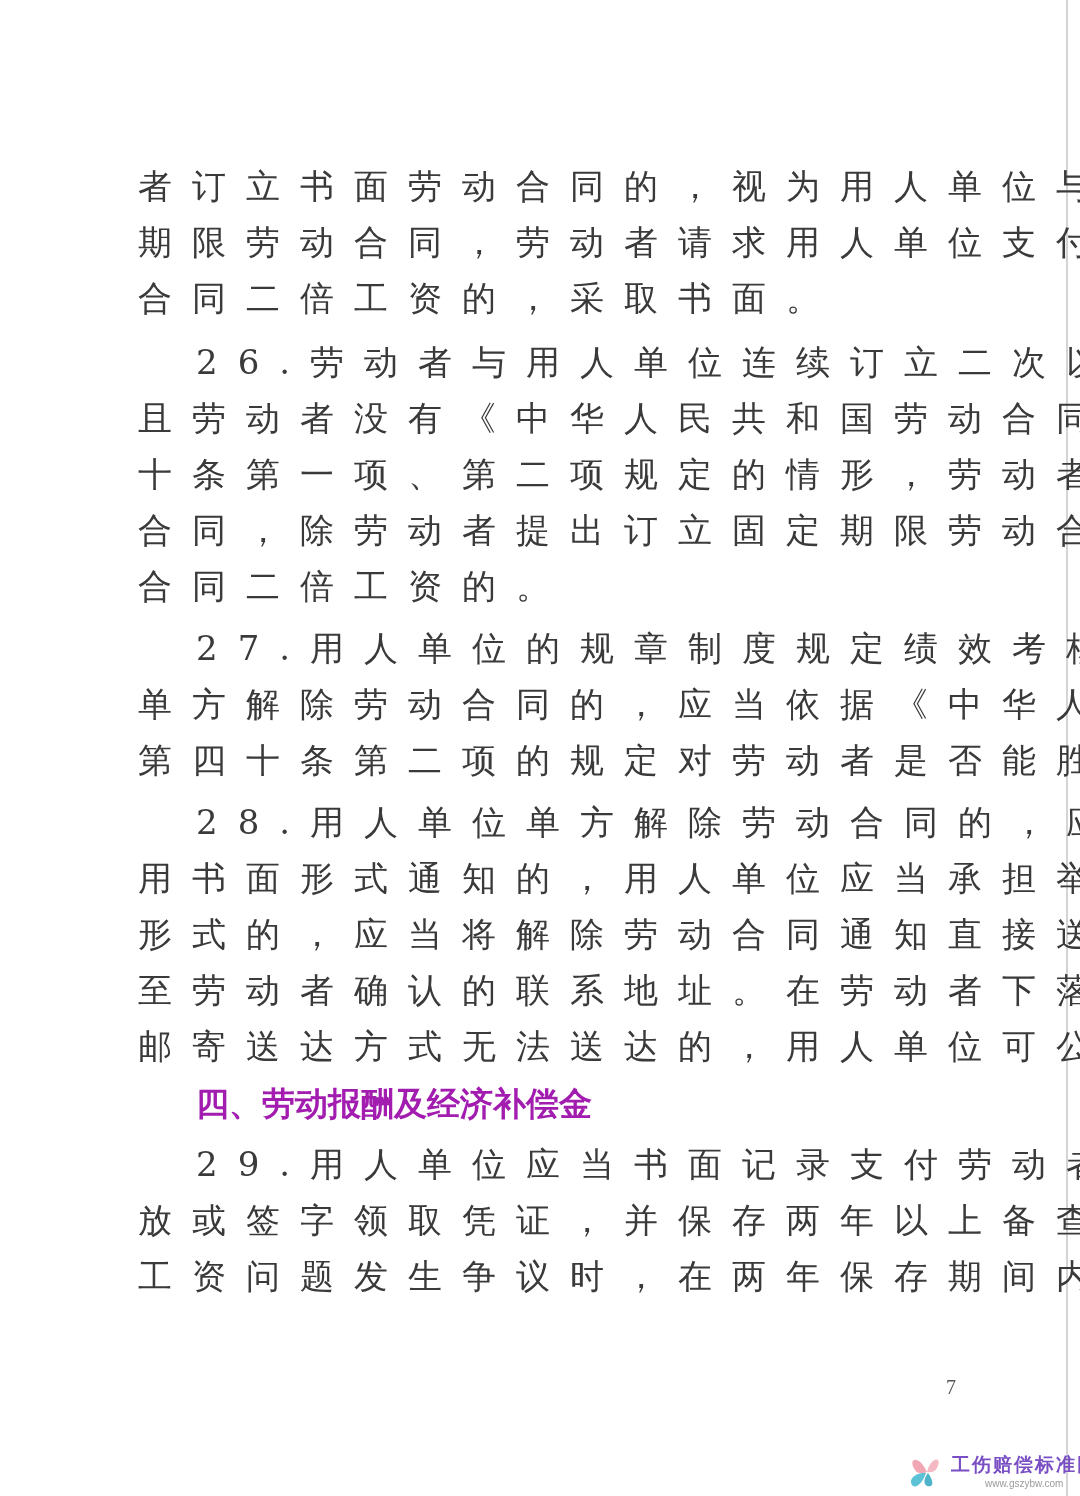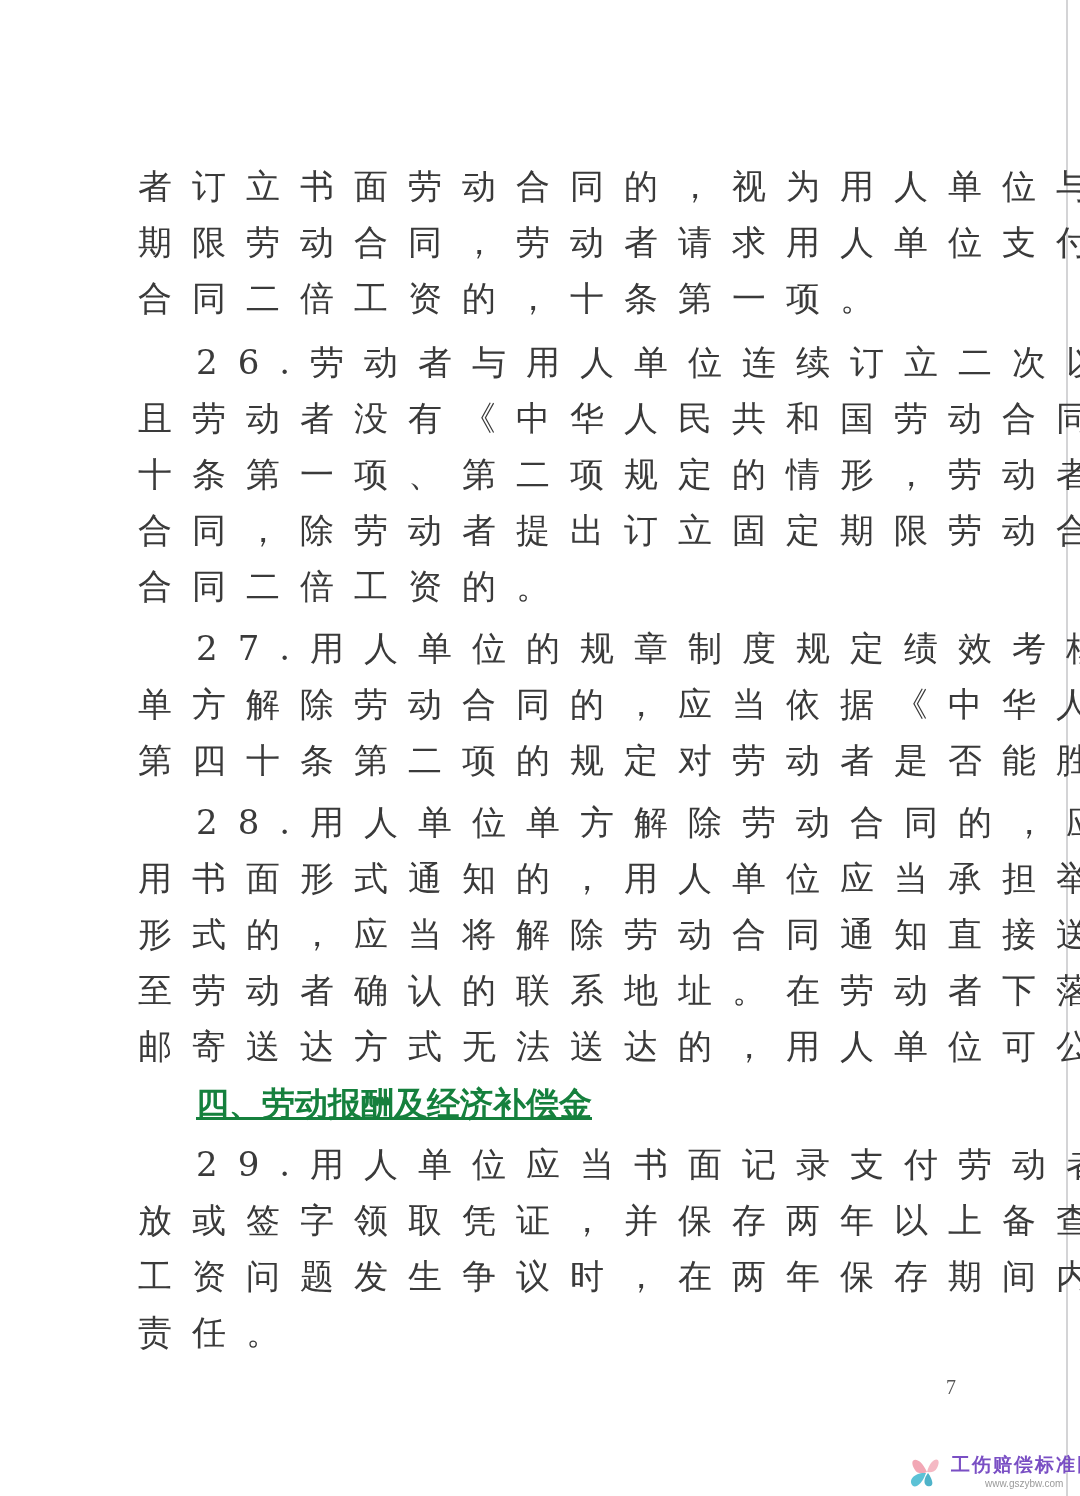--- a/index.html
+++ b/index.html
@@ -21,24 +21,23 @@
   .line {
     height: 56px; line-height: 56px;
     font-size: 34px;
     white-space: nowrap;
     letter-spacing: 20px;
   }
   .indent { padding-left: 58px; }
   .heading {
     height: 56px; line-height: 56px;
     font-family: "DejaVu Sans", "Liberation Sans", sans-serif;
-    font-size: 33px; font-weight: bold; color: #15803d;
+    font-size: 33px; font-weight: bold; color: #a21caf;
     padding-left: 58px; letter-spacing: 0px;
     white-space: nowrap;
-    text-decoration: underline;
   }
   .page-number {
     position: absolute; left: 946px; top: 1376px;
     font-family: "Liberation Serif", serif; font-size: 20px; color: #555;
   }
   .watermark {
     position: absolute; left: 905px; top: 1450px; width: 175px; height: 46px;
   }
   .wm-logo { position: absolute; left: 0; top: 0; width: 44px; height: 40px; }
   .wm-title {
@@ -55,21 +54,21 @@
 </head>
 <body>
 
 <div class="page-edge"></div>
 
 <div class="content">
 
   <div>
     <div class="line">者订立书面劳动合同的，视为用人单位与劳动者已经订立无固定</div>
     <div class="line">期限劳动合同，劳动者请求用人单位支付未订立无固定期限劳动</div>
-    <div class="line">合同二倍工资的，十条第一项。</div>
+    <div class="line">合同二倍工资的，采取书面。</div>
   </div>
 
   <div style="margin-top:8px">
     <div class="line indent">26.劳动者与用人单位连续订立二次以上固定期限劳动合同，</div>
     <div class="line">且劳动者没有《中华人民共和国劳动合同法》第三十九条和第四</div>
     <div class="line">十条第一项、第二项规定的情形，劳动者提出或者同意续订劳动</div>
     <div class="line">合同，除劳动者提出订立固定期限劳动合同外，应当订立无固定</div>
     <div class="line">合同二倍工资的。</div>
   </div>
 
@@ -86,21 +85,20 @@
     <div class="line">至劳动者确认的联系地址。在劳动者下落不明，或者用直接送达、</div>
     <div class="line">邮寄送达方式无法送达的，用人单位可公告送达。</div>
   </div>
 
   <div class="heading" style="margin-top:2px">四、劳动报酬及经济补偿金</div>
 
   <div style="margin-top:4px">
     <div class="line indent">29.用人单位应当书面记录支付劳动者工资的数额、时间、发</div>
     <div class="line">放或签字领取凭证，并保存两年以上备查。劳动者与用人单位因</div>
     <div class="line">工资问题发生争议时，在两年保存期间内，由用人单位承担举证</div>
-    <div class="line">责任。</div>
   </div>
 </div>
 
 <div class="page-number">7</div>
 
 <div class="watermark">
   <svg class="wm-logo" viewBox="0 0 44 40">
     <path d="M22 22 C14 4, 2 8, 10 20 C12 24, 18 24, 22 22 Z" fill="#f2a7b5"></path>
     <path d="M22 22 C26 6, 38 6, 32 18 C30 22, 26 23, 22 22 Z" fill="#f5b9c4"></path>
     <path d="M21 23 C10 22, 2 30, 8 36 C12 38, 18 32, 21 23 Z" fill="#5cc2d6"></path>

